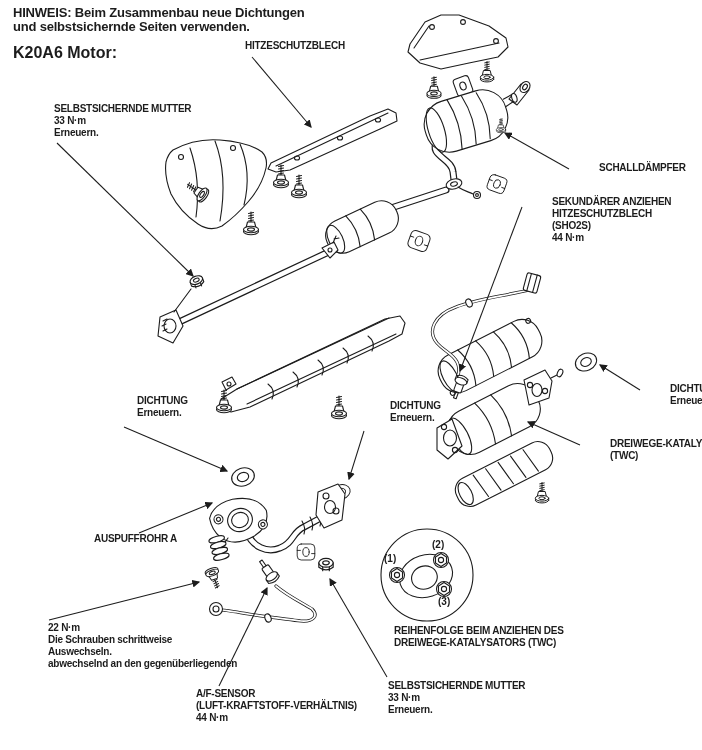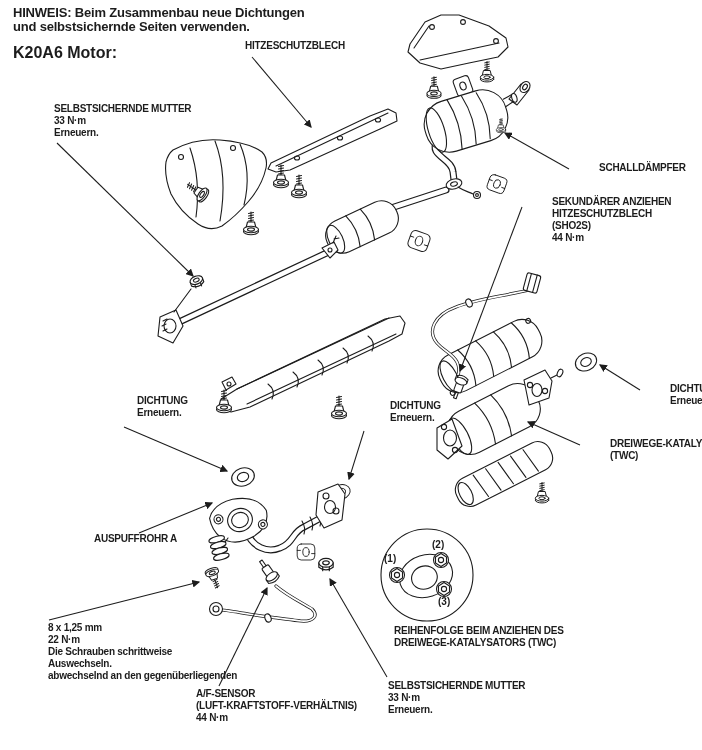--- a/index.html
+++ b/index.html
@@ -325,21 +325,20 @@
   <div class="cal" style="left:362px; top:400px">
     <div>DICHTUNG</div>
     <div class="reg">Erneuern.</div>
   </div>
 
   <div class="cal" style="left:66px; top:533px">
     <div>AUSPUFFROHR A</div>
   </div>
 
   <div class="cal" style="left:20px; top:622px">
-    <div>8 x 1,25 mm</div>
     <div>22 N·m</div>
     <div class="reg">Die Schrauben schrittweise</div>
     <div class="reg">Auswechseln.</div>
     <div class="reg">abwechselnd an den gegenüberliegenden</div>
   </div>
 
   <div class="cal" style="left:168px; top:688px">
     <div>A/F-SENSOR</div>
     <div>(LUFT-KRAFTSTOFF-VERHÄLTNIS)</div>
     <div>44 N·m</div>

